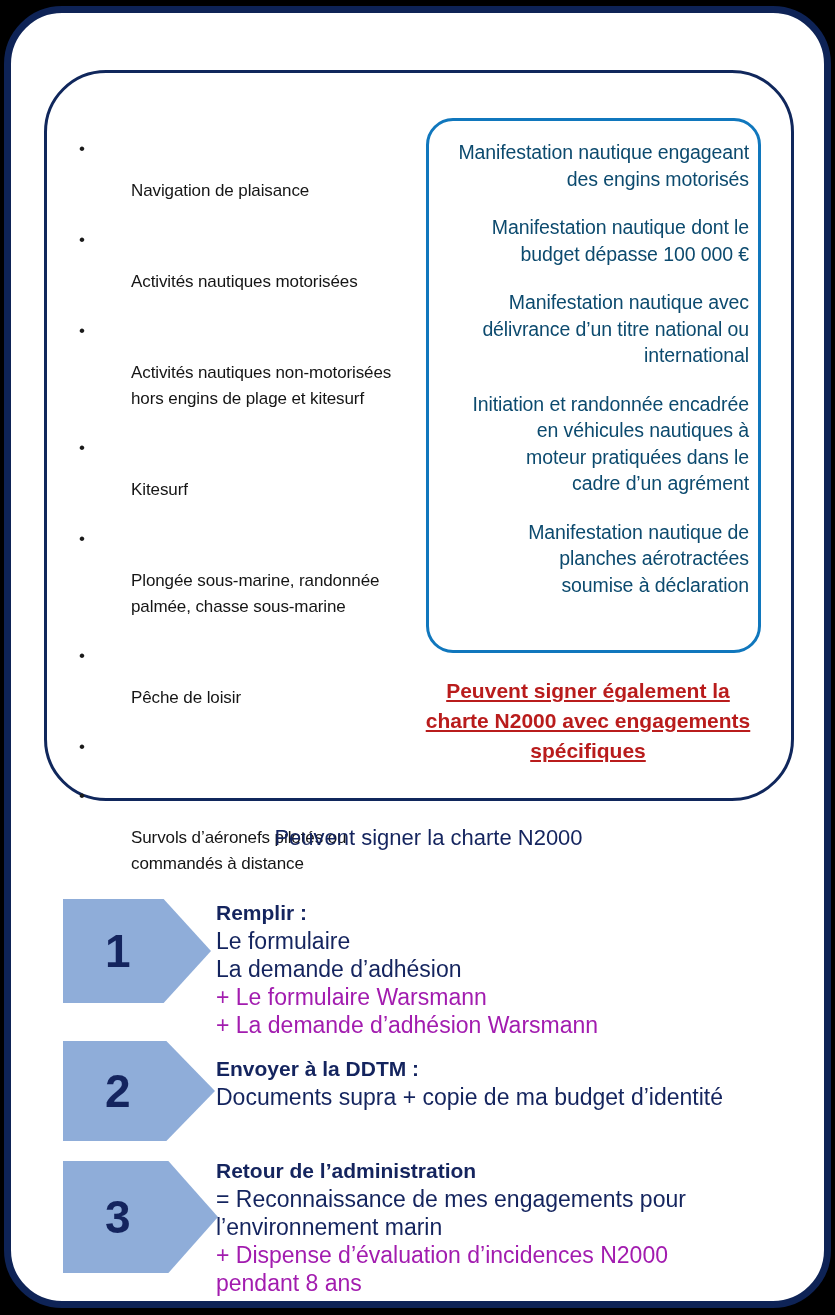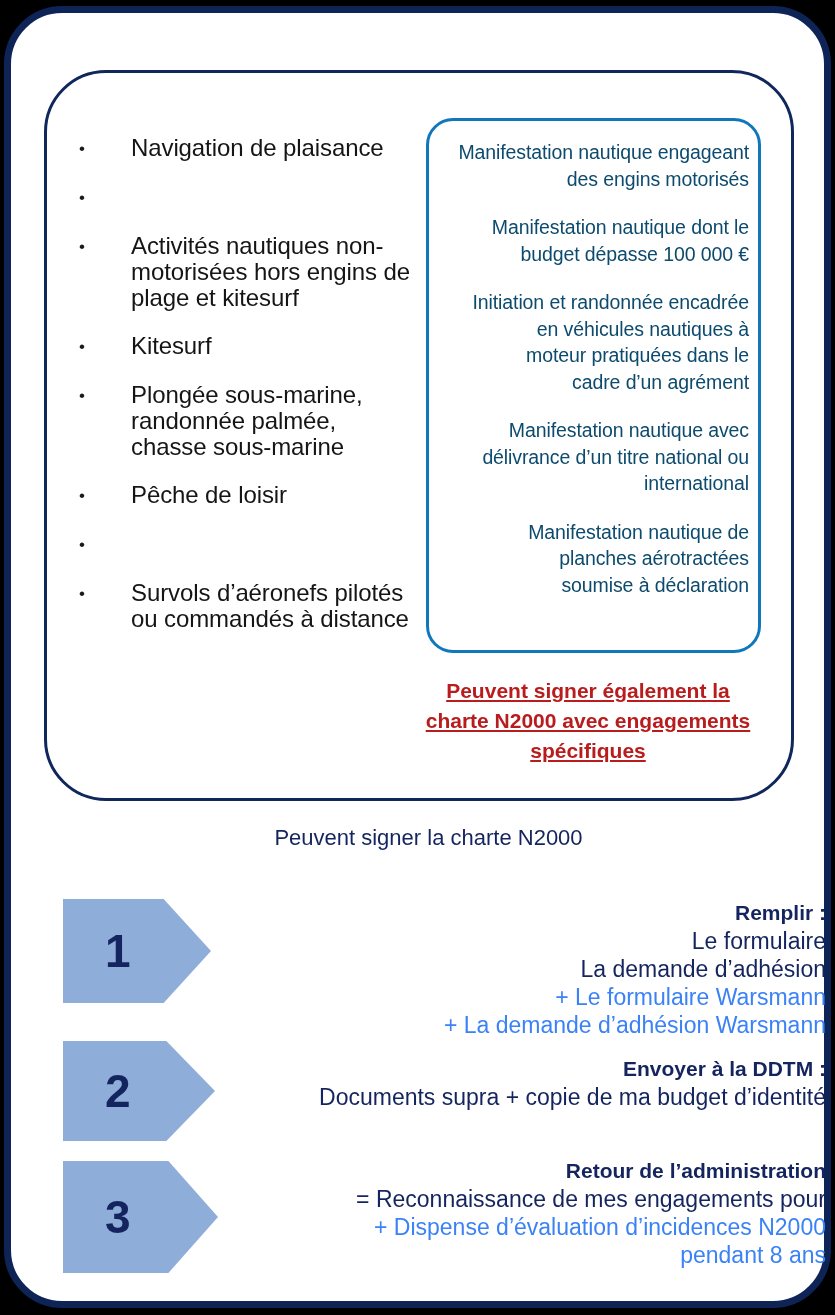--- a/index.html
+++ b/index.html
@@ -56,24 +56,25 @@
   .bullet-row:last-child { margin-bottom: 0; }
   .bullet-dot {
     flex: 0 0 58px;
     font-size: 17px;
     line-height: 27px;
     color: #1A1A1A;
     padding-left: 6px;
   }
   .bullet-text {
     flex: 1 1 auto;
-    font-size: 24px;
+    font-size: 17px;
     line-height: 26px;
     color: #151515;
     letter-spacing: -0.1px;
+    margin-top: 43px;
   }
 
   
   .blue-box {
     position: absolute;
     left: 415px;
     top: 105px;
     width: 335px;
     height: 535px;
     border: 3px solid #1077BD;
@@ -151,35 +152,35 @@
     font-weight: 700;
     font-size: 46px;
     line-height: 1;
     padding-left: 42px;
   }
 
   .step-body {
     position: absolute;
     left: 205px;
     width: 610px;
-    text-align: right;
+    text-align: left;
   }
   .step-title {
     font-size: 21px;
     line-height: 28px;
     font-weight: 700;
     color: #14245E;
   }
   .step-line {
     font-size: 23px;
     line-height: 28px;
     color: #14245E;
   }
   .step-line.accent {
-    color: #3b82f6;
+    color: #a21caf;
   }
 
   
   .step-2 .step-body { top: 18px; }
   .step-1 .step-body { top: 0px; }
   .step-3 .step-body { top: 0px; }
 </style>
 </head>
 <body>
 
@@ -187,20 +188,21 @@
 
   <div class="middle-frame"></div>
 
   <div class="left-col">
     <div class="bullet-row">
       <span class="bullet-dot">•</span>
       <span class="bullet-text">Navigation de plaisance</span>
     </div>
     <div class="bullet-row">
       <span class="bullet-dot">•</span>
+      <span class="bullet-text">Activités nautiques motorisées</span>
     </div>
     <div class="bullet-row">
       <span class="bullet-dot">•</span>
       <span class="bullet-text">Activités nautiques non-motorisées hors engins de plage et kitesurf</span>
     </div>
     <div class="bullet-row">
       <span class="bullet-dot">•</span>
       <span class="bullet-text">Kitesurf</span>
     </div>
     <div class="bullet-row">
@@ -217,22 +219,22 @@
     <div class="bullet-row">
       <span class="bullet-dot">•</span>
       <span class="bullet-text">Survols d’aéronefs pilotés ou commandés à distance</span>
     </div>
   </div>
 
   <div class="blue-box">
     <div class="blue-box-inner">
       <div class="hang-item">Manifestation nautique engageant des engins motorisés</div>
       <div class="hang-item">Manifestation nautique dont le budget dépasse 100 000 €</div>
+      <div class="hang-item">Manifestation nautique avec délivrance d’un titre national ou international</div>
       <div class="hang-item">Initiation et randonnée encadrée en véhicules nautiques à moteur pratiquées dans le cadre d’un agrément</div>
-      <div class="hang-item">Manifestation nautique avec délivrance d’un titre national ou international</div>
       <div class="hang-item">Manifestation nautique de planches aérotractées soumise à déclaration</div>
     </div>
   </div>
 
   <div class="blue-caption">Peuvent signer également la charte N2000 avec engagements spécifiques</div>
 
   <div class="navy-caption">Peuvent signer la charte N2000</div>
 
   <div class="step step-1">
     <div class="arrow arrow-1">
@@ -257,18 +259,19 @@
     </div>
   </div>
 
   <div class="step step-3">
     <div class="arrow arrow-3">
       <span class="arrow-num">3</span>
     </div>
     <div class="step-body">
       <div class="step-title">Retour de l’administration</div>
       <div class="step-line">= Reconnaissance de mes engagements pour</div>
+      <div class="step-line">l’environnement marin</div>
       <div class="step-line accent">+ Dispense d’évaluation d’incidences N2000</div>
       <div class="step-line accent">pendant 8 ans</div>
     </div>
   </div>
 
 </div>
 
 </body></html>

